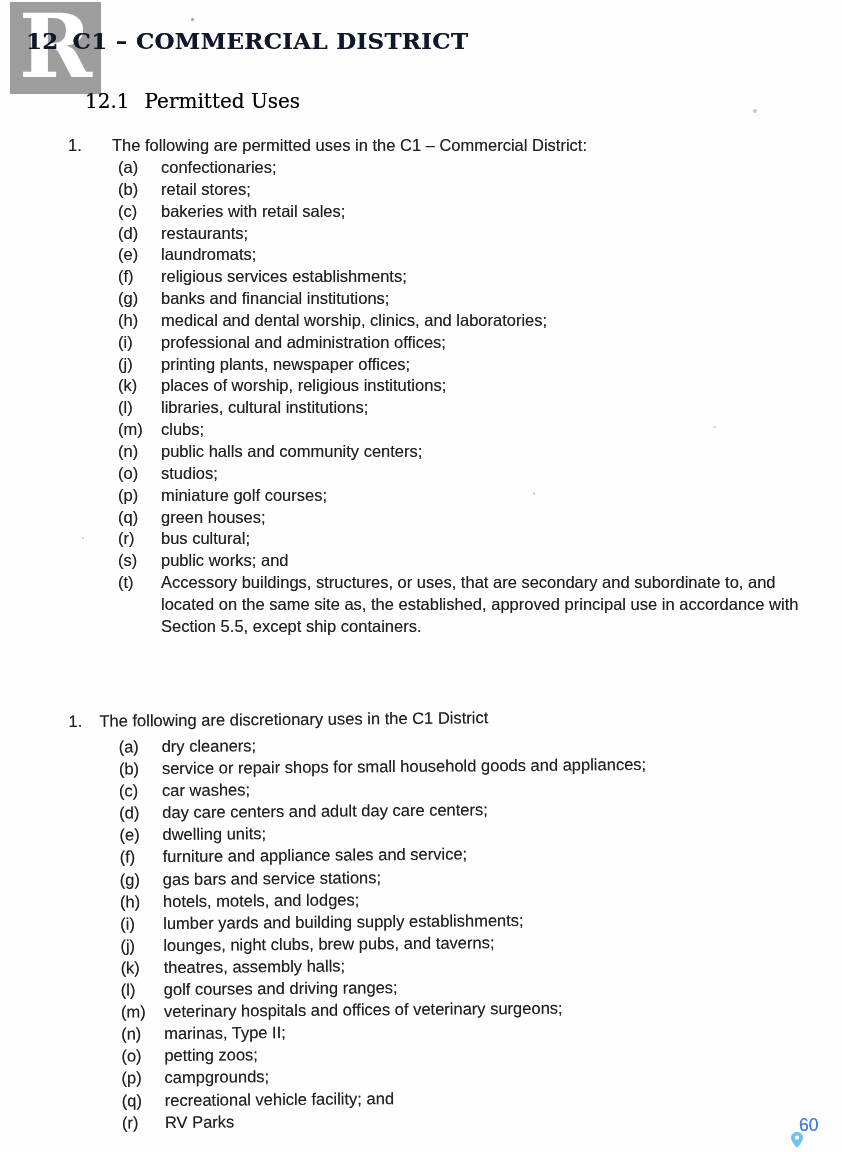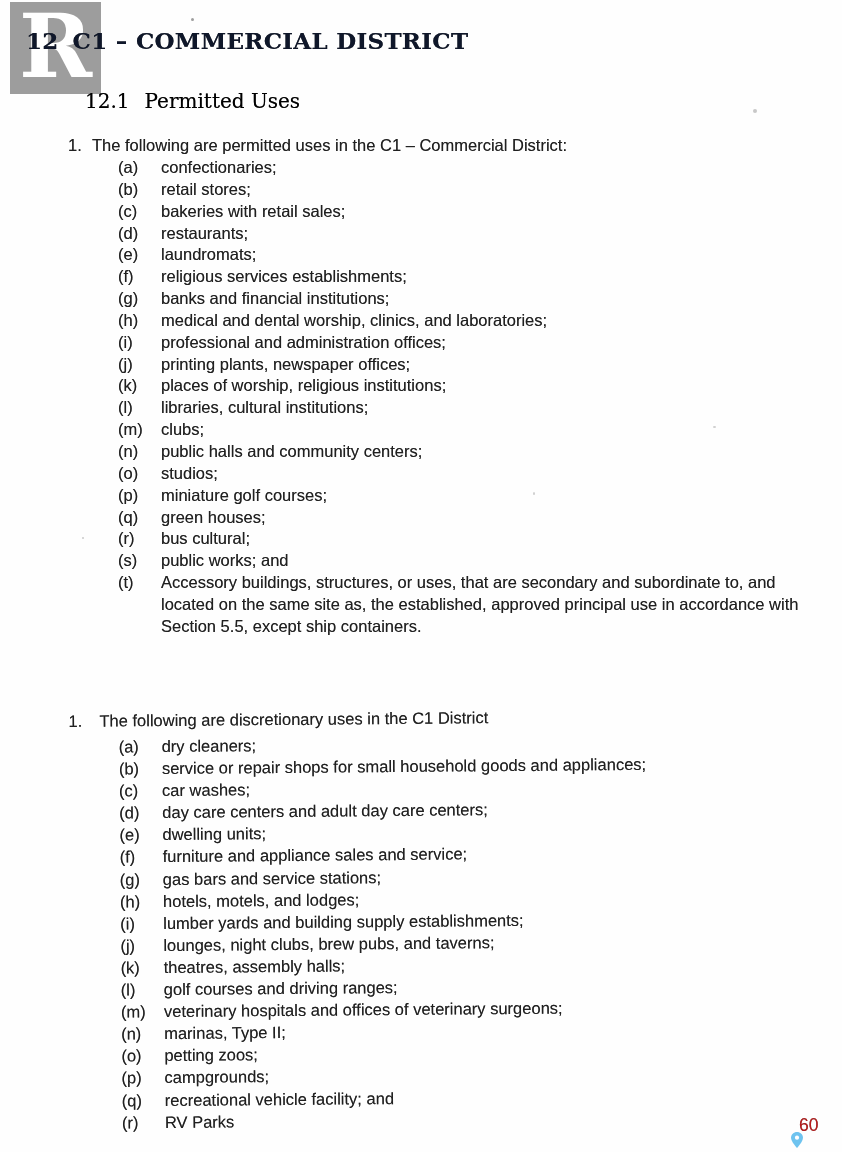--- a/index.html
+++ b/index.html
@@ -50,41 +50,41 @@
   #sec1-heading{left:85px;top:89px;}
   #sec2-heading{left:88px;top:659px;}
 
   
   .intro-row{
     position:absolute;font-size:16.5px;color:#202020;white-space:nowrap;
     text-shadow:0 0 0.5px rgba(30,30,30,.55);
   }
   .intro-row .ino{position:absolute;left:0;top:0;}
   #sec1-intro{left:68px;top:136px;width:740px;}
-  #sec1-intro .itext{margin-left:24px;}
+  #sec1-intro .itext{margin-left:44px;}
   #sec2-intro{left:72px;top:11px;width:740px;}
   #sec2-intro .itext{margin-left:31px;}
 
   .uses-list{position:absolute;font-size:16.5px;color:#202020;
     text-shadow:0 0 0.5px rgba(30,30,30,.55);}
   #list1{left:118px;top:157px;width:703px;line-height:21.85px;}
   #list2{left:122px;top:35px;width:703px;line-height:22.1px;}
   .li{display:flex;}
   .li .marker{flex:0 0 43px;}
   .li .text{flex:0 1 660px;}
 
   
   .sec2-wrap{
     position:absolute;left:0;top:701px;width:842px;height:440px;
     transform:rotate(-0.5deg);transform-origin:60px 430px;
   }
 
   
   .page-number{
-    position:absolute;left:799px;top:1115px;font-size:17.5px;color:#b91c1c;
+    position:absolute;left:799px;top:1115px;font-size:17.5px;color:#3b82f6;
     text-shadow:0 0 0.5px rgba(30,30,30,.6);
   }
   .map-pin{position:absolute;left:791px;top:1132px;width:12px;height:16px;}
 
   
   .speck{position:absolute;border-radius:50%;}
   .s1{left:191px;top:18px;width:3px;height:3px;background:#7d7d7d;opacity:.75;}
   .s2{left:753px;top:109px;width:4px;height:4px;background:#9a9a9a;opacity:.55;}
   .s3{left:713px;top:426px;width:3px;height:2px;background:#aeaeae;opacity:.6;}
   .s4{left:82px;top:537px;width:2px;height:2px;background:#b3b3b3;opacity:.7;}

